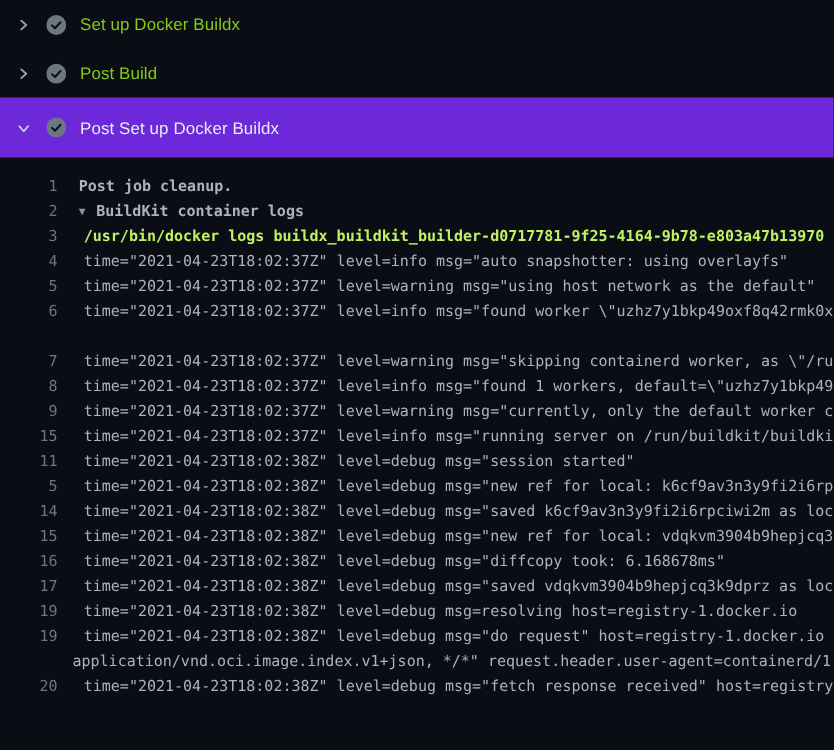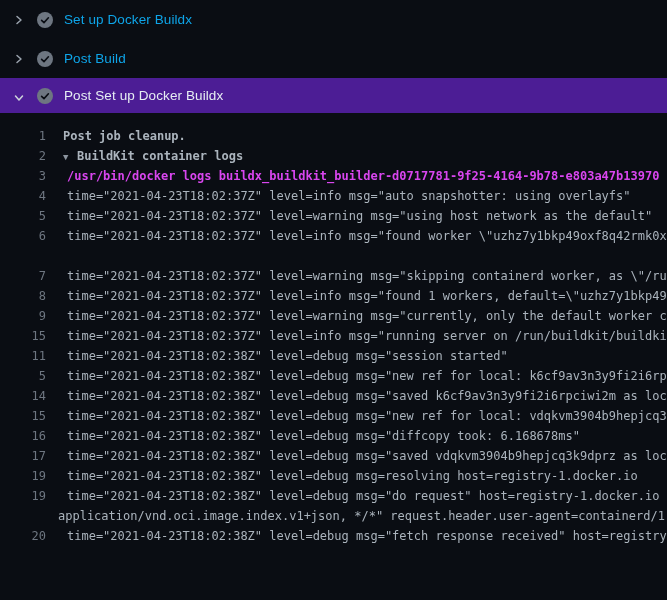--- a/index.html
+++ b/index.html
@@ -8,27 +8,27 @@
     background:#0a0d13;
     font-family:"Liberation Sans", sans-serif;
   }
   
   .steps{width:100%;}
   .step-row{
     display:flex;align-items:center;
     height:39px;padding-left:13px;box-sizing:border-box;
     cursor:pointer;
   }
-  .step-row.expanded{height:35px;background:#4c1d95;}
+  .step-row.expanded{height:48px;background:#6d28d9;}
   .chev{flex:0 0 12px;width:12px;height:12px;margin-right:12px;display:flex;align-items:center;justify-content:center;}
   .step-row .chev-down{display:none;}
   .step-row.expanded .chev-down{display:block;}
   .status-ico{flex:0 0 16px;width:16px;height:16px;margin-right:11px;}
   .step-label{
-    font-size:13.5px;font-weight:500;color:#0ea5e9;letter-spacing:.1px;
+    font-size:13.5px;font-weight:500;color:#84cc16;letter-spacing:.1px;
   }
   .step-row.expanded .step-label{color:#e6edf3;}
   
   .log{
     padding-top:13px;
     font-family:"DejaVu Sans Mono","Liberation Mono",monospace;
     font-size:12px;line-height:20px;
     color:#abb4bd;
   }
   .log-row{display:flex;height:20px;white-space:pre;}
@@ -37,21 +37,21 @@
     user-select:none;cursor:pointer;
   }
   .content{display:block;}
   .i-base  .content{margin-left:17px;font-weight:bold;}
   .i-group .content{margin-left:21px;}
   .i-cont  .content{margin-left:12px;}
   .marker{
     display:inline-block;width:14px;font-size:9px;color:#8b949e;
     vertical-align:middle;
   }
-  .log-row.command .content{color:#d946ef;font-weight:bold;}
+  .log-row.command .content{color:#bef264;font-weight:bold;}
   .log-row.group-toggle{cursor:pointer;}
 </style>
 </head>
 <body>
 
 <div class="steps">
   <div class="step-row">
     <span class="chev chev-right">
       <svg width="12" height="12" viewBox="0 0 12 12">
           <path d="M4 2.5 L8 6 L4 9.5" fill="none" stroke="#9aa3ad" stroke-width="1.5" stroke-linecap="round" stroke-linejoin="round"></path>

